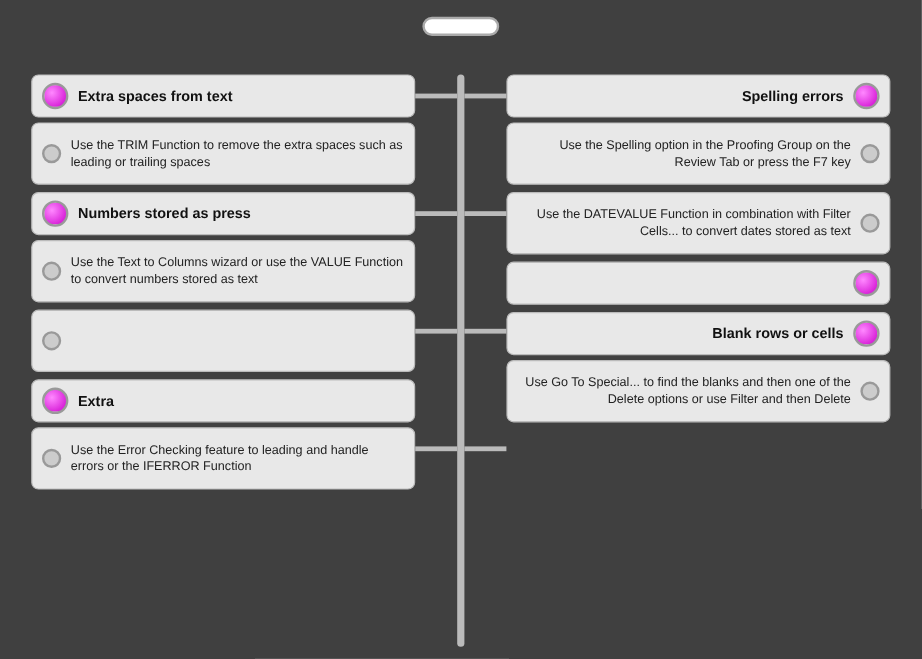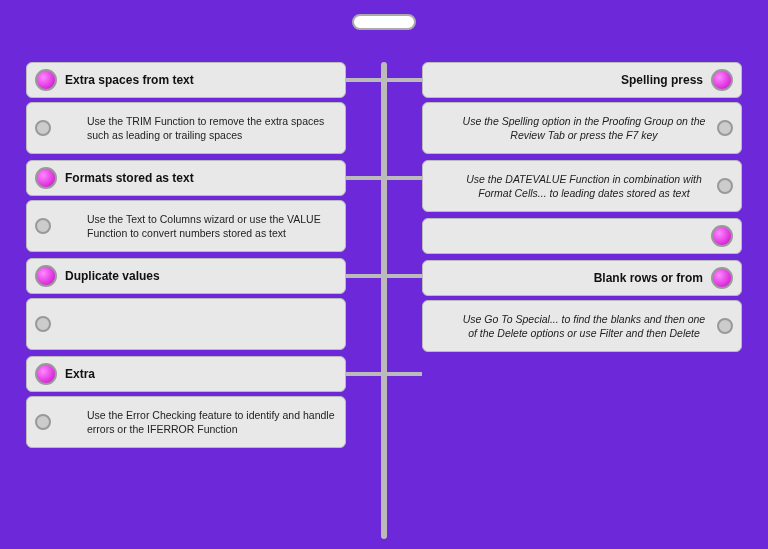--- a/index.html
+++ b/index.html
@@ -9,21 +9,21 @@
       height: 549px;
       background: #c8c8c8;
       font-family: Arial, sans-serif;
       overflow: hidden;
       position: relative;
     }
 
     .page-container {
       width: 768px;
       height: 549px;
-      background: #6d28d9;
+      background: #404040;
       position: relative;
     }
 
     
     .title-box {
       position: absolute;
       top: 14px;
       left: 50%;
       transform: translateX(-50%);
       background: white;
@@ -112,32 +112,30 @@
       border-radius: 50%;
       background: #ccc;
       flex-shrink: 0;
       border: 2px solid #999;
     }
 
     .desc-card .desc-text {
       font-size: 10.5px;
       color: #222;
       line-height: 1.35;
-      margin-left: 28px;
     }
 
     
     .header-card.right {
       flex-direction: row-reverse;
     }
 
     .desc-card.right {
       flex-direction: row-reverse;
-      text-align: center;
-      font-style: italic;
+      text-align: right;
     }
   </style>
 </head>
 <body>
 
 <div class="page-container">
 
   <div class="title-box">
     <span class="title-text"></span>
   </div>
@@ -151,76 +149,72 @@
             <span class="header-text">Extra spaces from text</span>
           </div>
           <div class="desc-card">
             <div class="small-bullet"></div>
             <span class="desc-text">Use the TRIM Function to remove the extra spaces such as leading or trailing spaces</span>
           </div>
         </div>
         <div class="row-group">
           <div class="header-card">
             <div class="bullet"></div>
-            <span class="header-text">Formats stored as text</span>
+            <span class="header-text">Numbers stored as press</span>
           </div>
           <div class="desc-card">
             <div class="small-bullet"></div>
             <span class="desc-text">Use the Text to Columns wizard or use the VALUE Function to convert numbers stored as text</span>
           </div>
         </div>
         <div class="row-group">
+          <div class="desc-card">
+            <div class="small-bullet"></div>
+          </div>
+        </div>
+        <div class="row-group">
           <div class="header-card">
             <div class="bullet"></div>
-            <span class="header-text">Duplicate values</span>
-          </div>
-          <div class="desc-card">
-            <div class="small-bullet"></div>
-          </div>
-        </div>
-        <div class="row-group">
-          <div class="header-card">
-            <div class="bullet"></div>
             <span class="header-text">Extra</span>
           </div>
           <div class="desc-card">
             <div class="small-bullet"></div>
-            <span class="desc-text">Use the Error Checking feature to identify and handle errors or the IFERROR Function</span>
+            <span class="desc-text">Use the Error Checking feature to leading and handle errors or the IFERROR Function</span>
           </div>
         </div>
       </div>
 
     <div style="width:60px; flex-shrink:0;"></div>
 
     <div class="column" id="right-col">
         <div class="row-group">
           <div class="header-card right">
             <div class="bullet"></div>
-            <span class="header-text">Spelling press</span>
+            <span class="header-text">Spelling errors</span>
           </div>
           <div class="desc-card right">
             <div class="small-bullet"></div>
             <span class="desc-text">Use the Spelling option in the Proofing Group on the Review Tab or press the F7 key</span>
           </div>
         </div>
         <div class="row-group">
           <div class="desc-card right">
             <div class="small-bullet"></div>
-            <span class="desc-text">Use the DATEVALUE Function in combination with Format Cells... to leading dates stored as text</span>
+            <span class="desc-text">Use the DATEVALUE Function in combination with Filter Cells... to convert dates stored as text</span>
           </div>
         </div>
         <div class="row-group">
           <div class="header-card right">
             <div class="bullet"></div>
           </div>
         </div>
         <div class="row-group">
           <div class="header-card right">
             <div class="bullet"></div>
-            <span class="header-text">Blank rows or from</span>
+            <span class="header-text">Blank rows or cells</span>
           </div>
           <div class="desc-card right">
             <div class="small-bullet"></div>
             <span class="desc-text">Use Go To Special... to find the blanks and then one of the Delete options or use Filter and then Delete</span>
           </div>
         </div>
       </div>
 
   </div>
 

